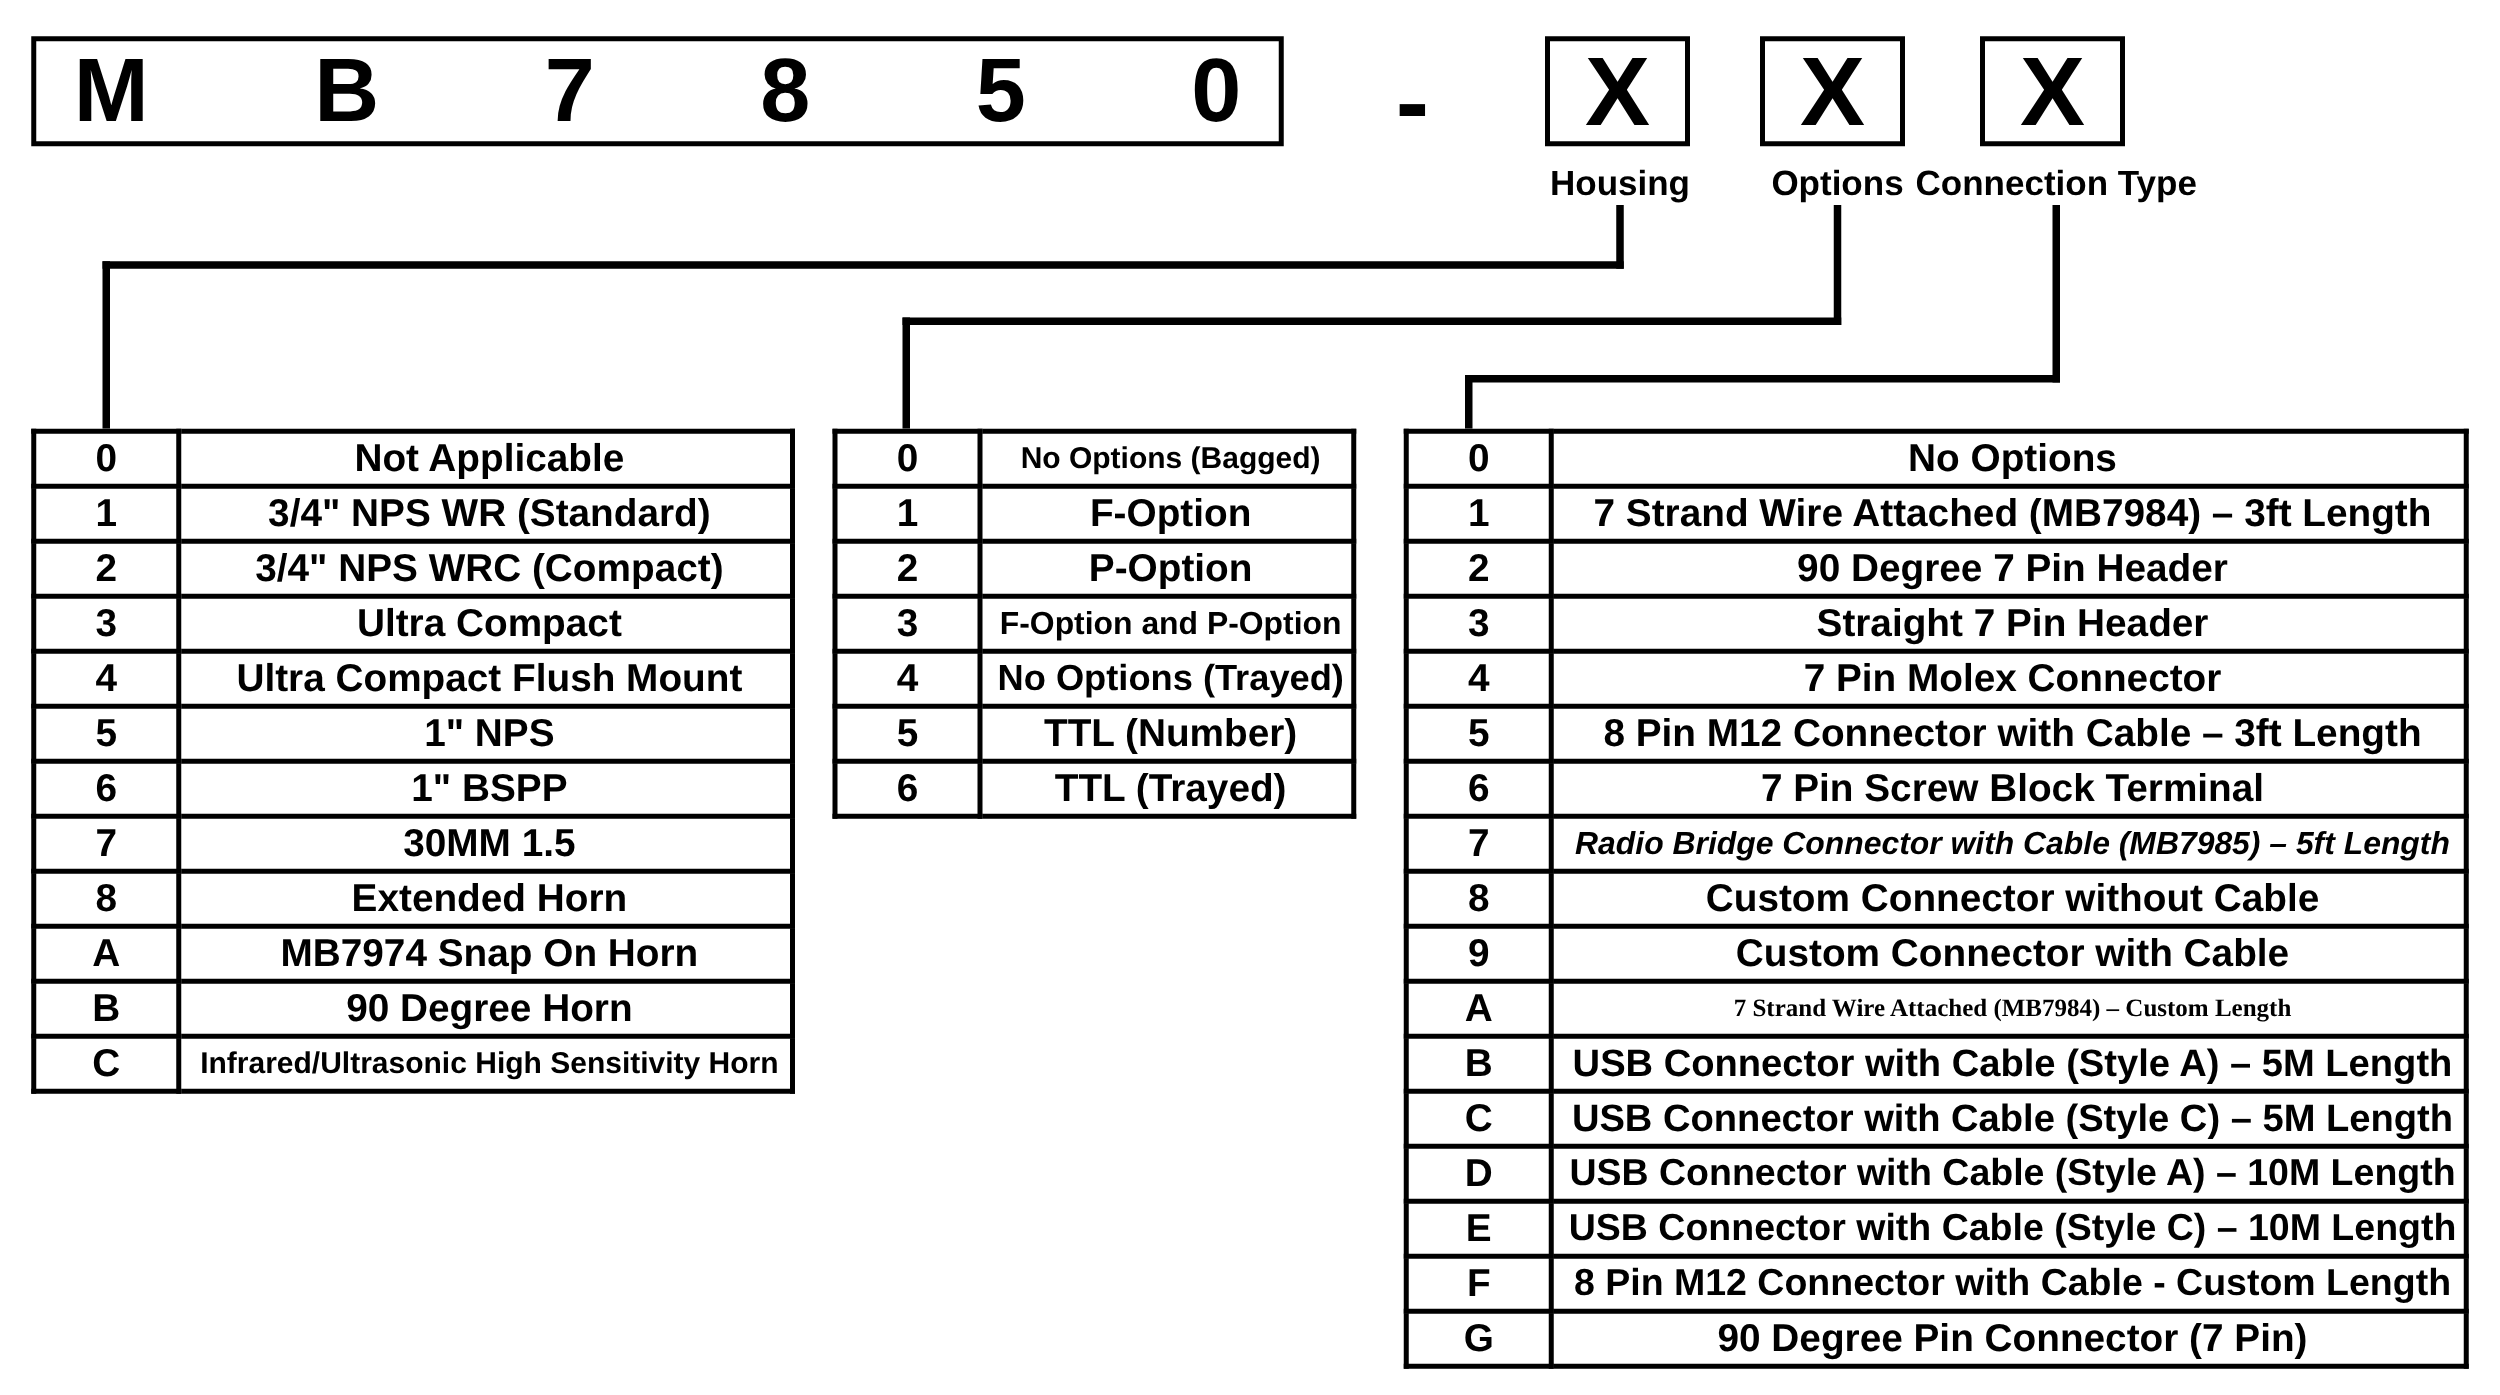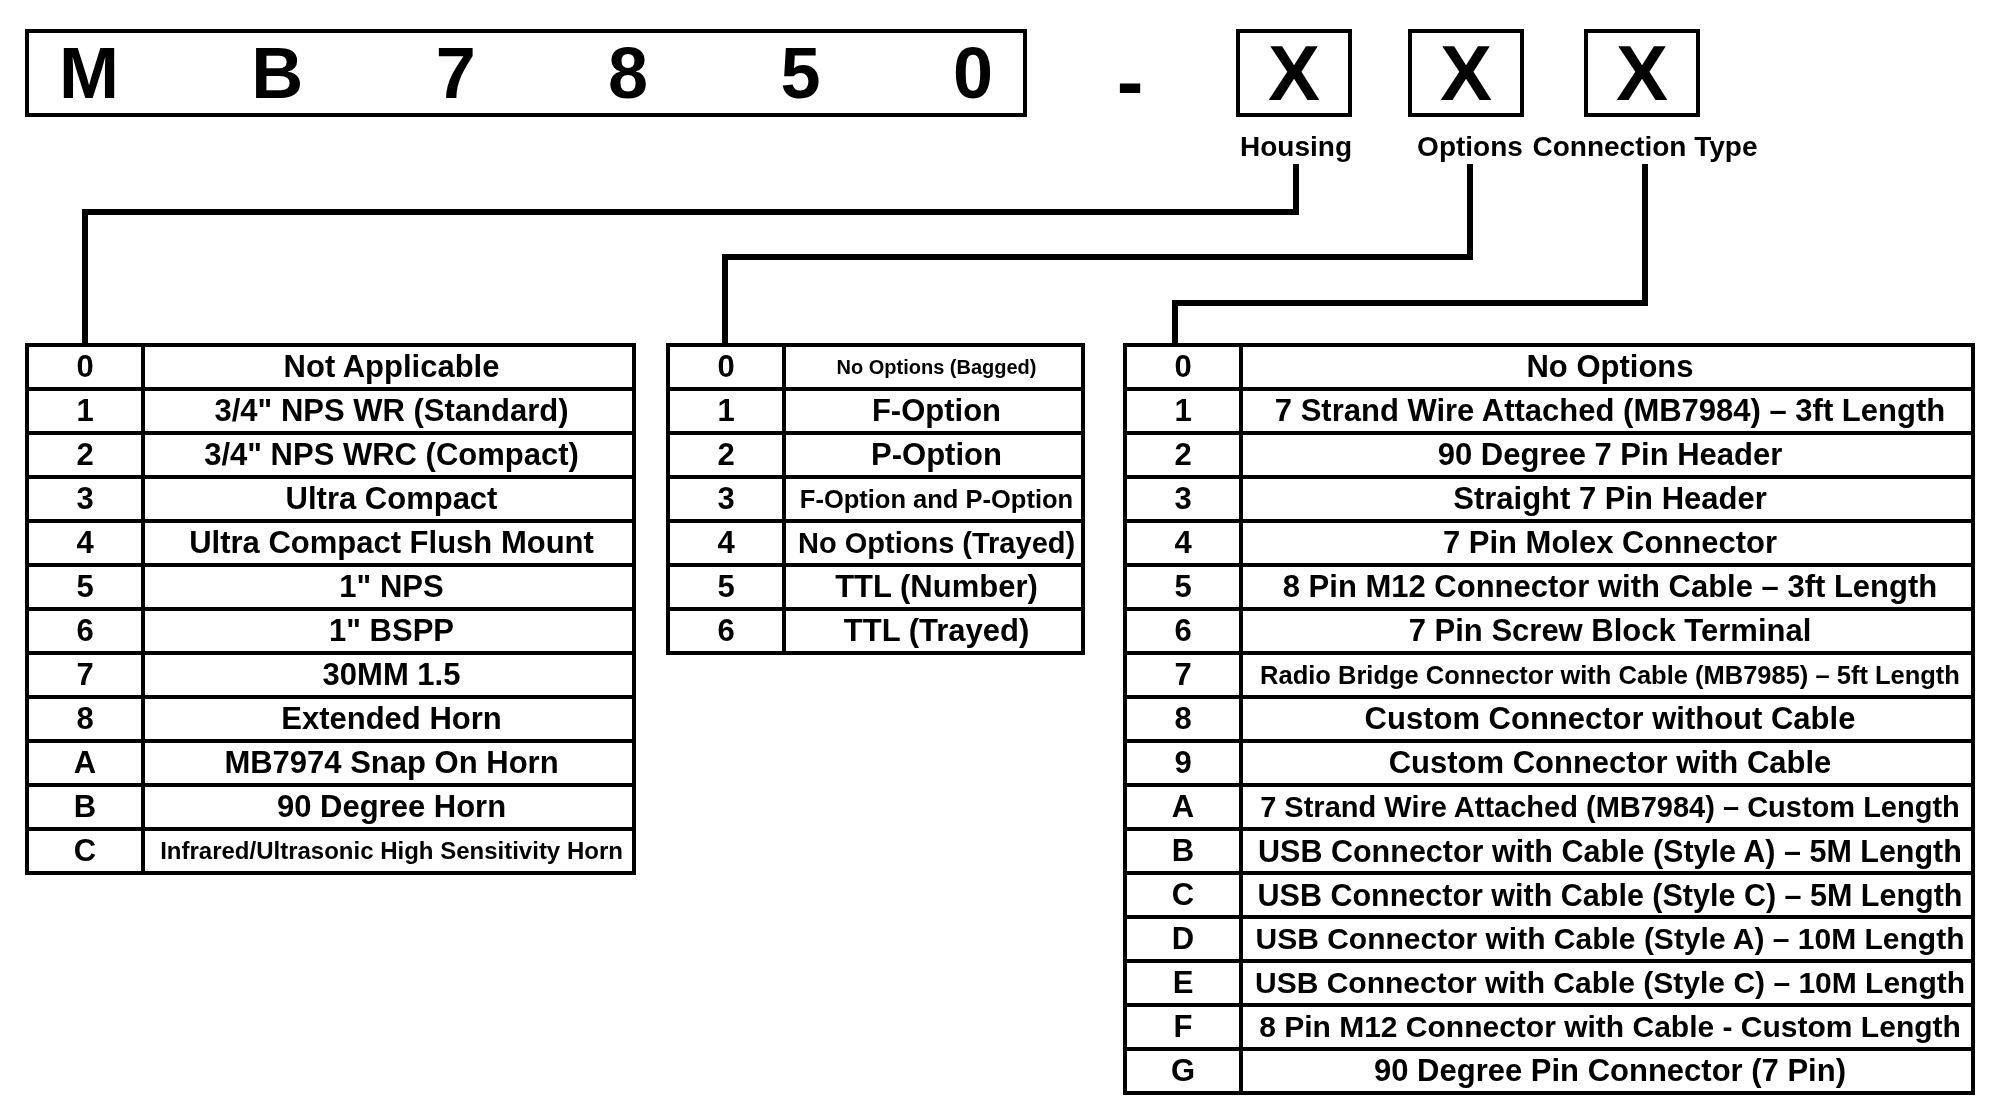--- a/index.html
+++ b/index.html
@@ -182,21 +182,21 @@
           <td class="desc" style="font-size: 24px;">Infrared/Ultrasonic High Sensitivity Horn</td>
         </tr>
       </tbody>
   </table>
 
   <table class="code-table t-options">
     <tbody>
 
         <tr>
           <td class="code">0</td>
-          <td class="desc" style="font-size: 20px;">No Options (Bagged)</td>
+          <td class="desc" style="font-size: 24px;">No Options (Bagged)</td>
         </tr>
 
         <tr>
           <td class="code">1</td>
           <td class="desc">F-Option</td>
         </tr>
 
         <tr>
           <td class="code">2</td>
           <td class="desc">P-Option</td>
@@ -257,36 +257,36 @@
           <td class="desc">8 Pin M12 Connector with Cable – 3ft Length</td>
         </tr>
 
         <tr>
           <td class="code">6</td>
           <td class="desc">7 Pin Screw Block Terminal</td>
         </tr>
 
         <tr>
           <td class="code">7</td>
-          <td class="desc" style="font-size: 25.5px;">Radio Bridge Connector with Cable (MB7985) – 5ft Length</td>
+          <td class="desc" style="font-size: 25.5px; font-style: italic;">Radio Bridge Connector with Cable (MB7985) – 5ft Length</td>
         </tr>
 
         <tr>
           <td class="code">8</td>
           <td class="desc">Custom Connector without Cable</td>
         </tr>
 
         <tr>
           <td class="code">9</td>
           <td class="desc">Custom Connector with Cable</td>
         </tr>
 
         <tr>
           <td class="code">A</td>
-          <td class="desc" style="font-size: 29px;">7 Strand Wire Attached (MB7984) – Custom Length</td>
+          <td class="desc" style="font-size: 20px; font-family: Liberation Serif, serif;">7 Strand Wire Attached (MB7984) – Custom Length</td>
         </tr>
 
         <tr>
           <td class="code">B</td>
           <td class="desc" style="font-size: 30.5px;">USB Connector with Cable (Style A) – 5M Length</td>
         </tr>
 
         <tr>
           <td class="code">C</td>
           <td class="desc" style="font-size: 30.5px;">USB Connector with Cable (Style C) – 5M Length</td>

